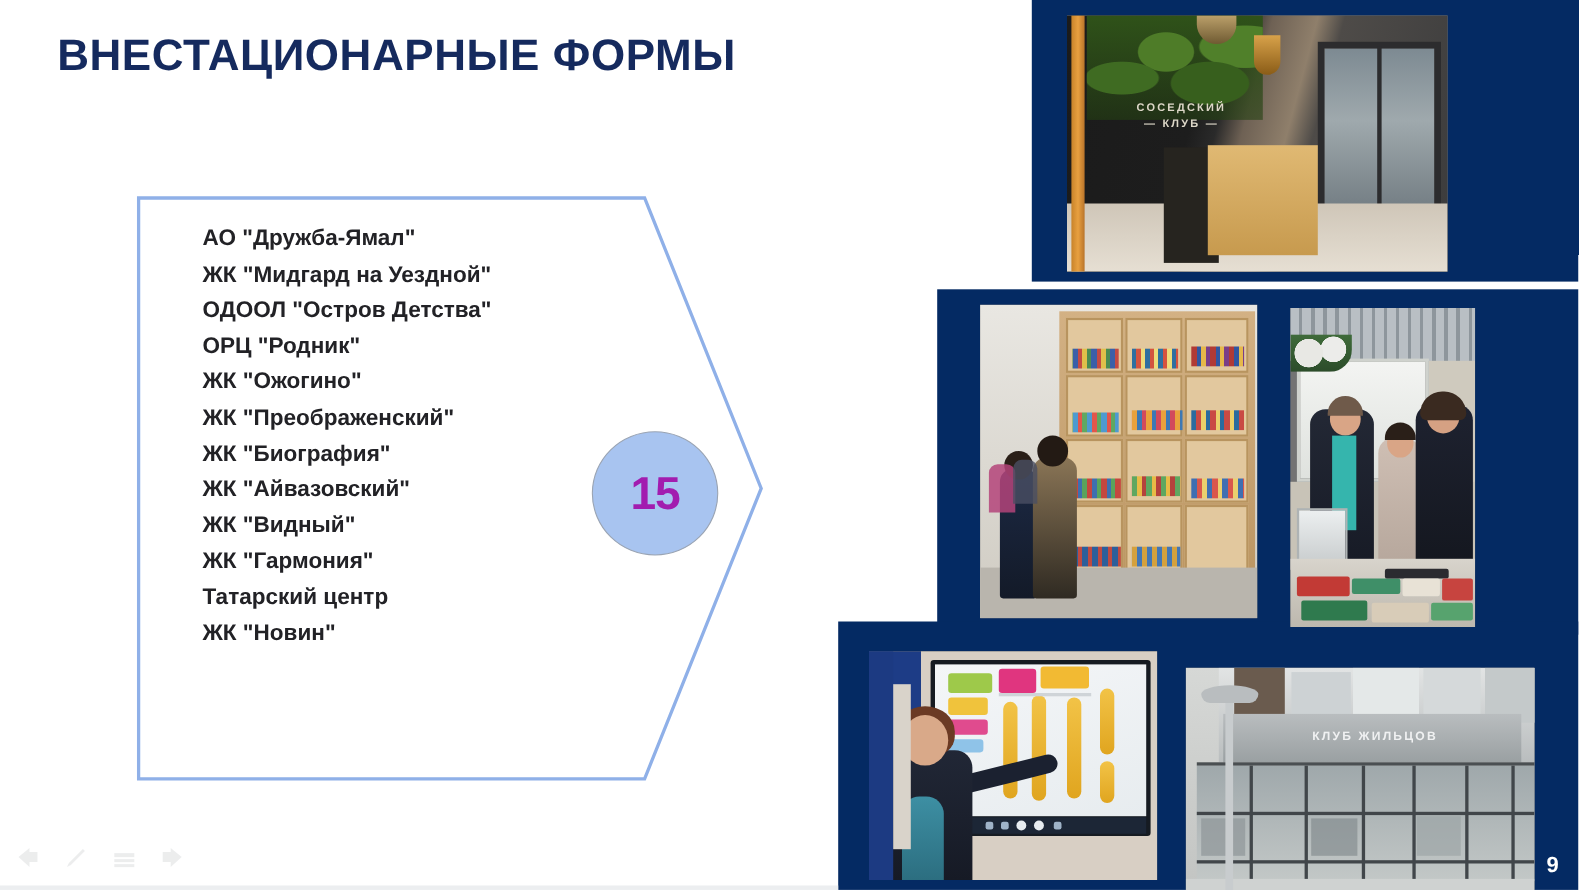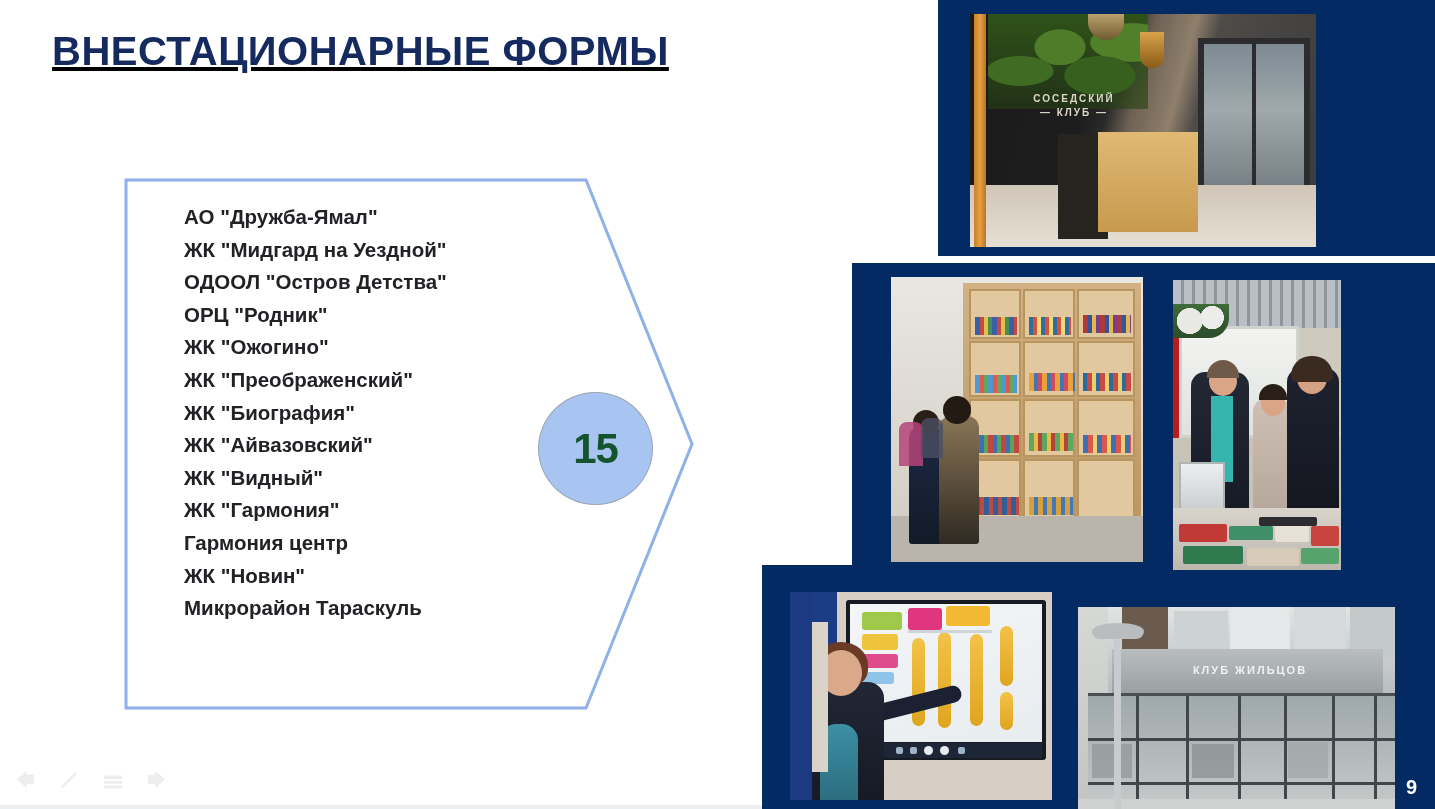--- a/index.html
+++ b/index.html
@@ -8,21 +8,21 @@
     font-family:"Liberation Sans", sans-serif;
     background:#ffffff;
     position:relative;
   }
 
   
   .slide { position:absolute; inset:0; background:#fff; }
 
   
   .title-block {
-    position:absolute; left:52px; top:26px; width:680px;text-decoration:underline;
+    position:absolute; left:52px; top:26px; width:680px;
   }
   .title-line {
     font-size:40px;
     font-weight:bold;
     color:#152a5e;
     letter-spacing:0.5px;
     line-height:1.28;
     white-space:nowrap;
   }
 
@@ -51,31 +51,31 @@
   .count-circle {
     position:absolute;
     left:538px; top:392px;
     width:115px; height:113px;
     border-radius:50%;
     background:#a8c4f0;
     border:1.5px solid #9aa4b3;
     display:flex; align-items:center; justify-content:center;
   }
   .count-circle span {
-    font-size:42px; font-weight:bold; color:#14532d;
+    font-size:42px; font-weight:bold; color:#a21caf;
     letter-spacing:-1px;
   }
 
   
   .panel { position:absolute; background:#042a63; }
   .panel-top    { left:938px; top:0;     width:497px; height:256px; }
   .panel-mid    { left:852px; top:263px; width:583px; height:314px; }
   .panel-bottom { left:762px; top:565px; width:673px; height:244px; }
 
-  .photo { position:absolute; overflow:hidden; background:#b91c1c;padding-left:21px; }
+  .photo { position:absolute; overflow:hidden; background:#737373;padding-left:21px; }
 
   
   .ph-lobby { left:970px; top:14px; width:346px; height:233px; }
   .lob-bg { position:absolute; inset:0; background:
       linear-gradient(105deg,#1b1b1b 0%,#1d1d1d 34%,#2a2a2a 40%,#6e6154 46%,#8f7f6b 56%,#4e4b48 62%,#3b3b3c 100%); }
   .lob-orange { position:absolute; left:4px; top:0; width:12px; height:100%;
       background:linear-gradient(90deg,#c8832a,#e8a040,#b9742a); }
   .lob-plants { position:absolute; left:18px; top:0; width:160px; height:95px;
       background:radial-gradient(ellipse at 20% 60%,#3f6b22 0 18%,transparent 19%),
                  radial-gradient(ellipse at 45% 35%,#4e7c28 0 20%,transparent 21%),
@@ -209,23 +209,22 @@
       <div class="list-item">АО  "Дружба-Ямал"</div>
       <div class="list-item">ЖК "Мидгард на Уездной"</div>
       <div class="list-item">ОДООЛ "Остров Детства"</div>
       <div class="list-item">ОРЦ "Родник"</div>
       <div class="list-item">ЖК "Ожогино"</div>
       <div class="list-item">ЖК "Преображенский"</div>
       <div class="list-item">ЖК "Биография"</div>
       <div class="list-item">ЖК "Айвазовский"</div>
       <div class="list-item">ЖК "Видный"</div>
       <div class="list-item">ЖК "Гармония"</div>
-      <div class="list-item">Гармония центр</div>
+      <div class="list-item">Татарский центр</div>
       <div class="list-item">ЖК "Новин"</div>
-      <div class="list-item">Микрорайон Тараскуль</div>
     </div>
   </div>
 
   <div class="count-circle">
     <span>15</span>
   </div>
 
   <div class="panel panel-top"></div>
   <div class="panel panel-mid"></div>
   <div class="panel panel-bottom"></div>

